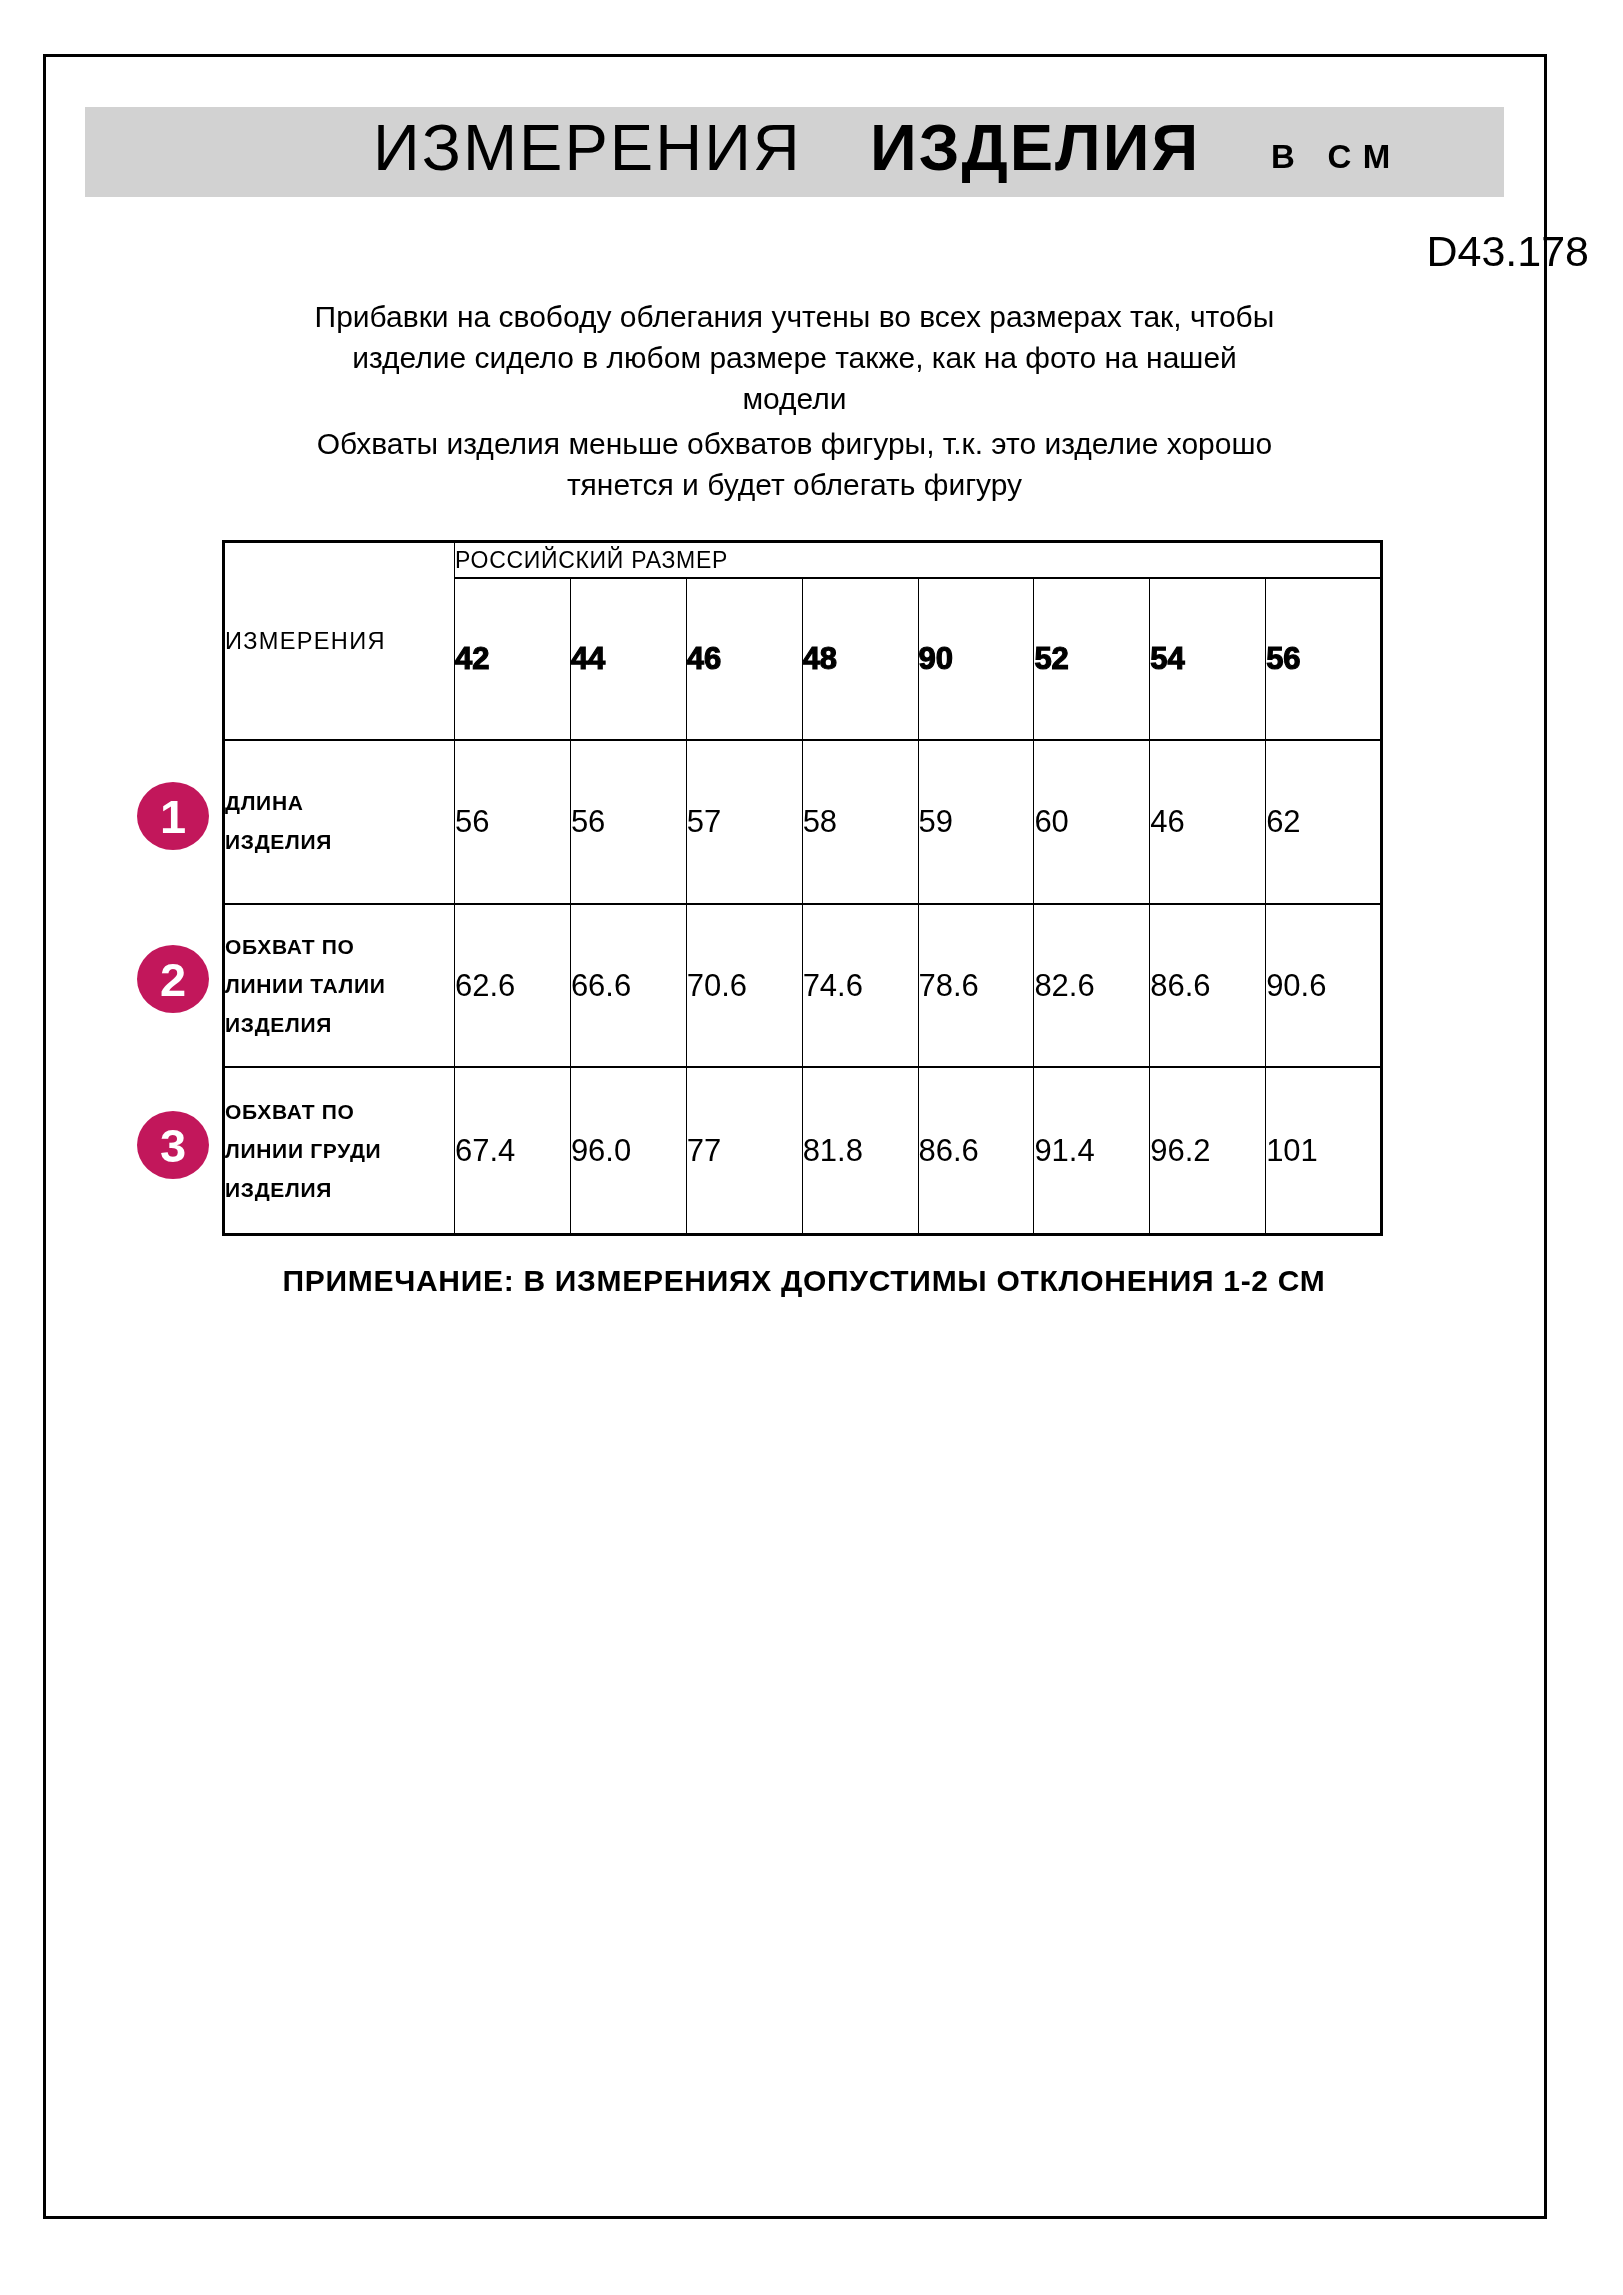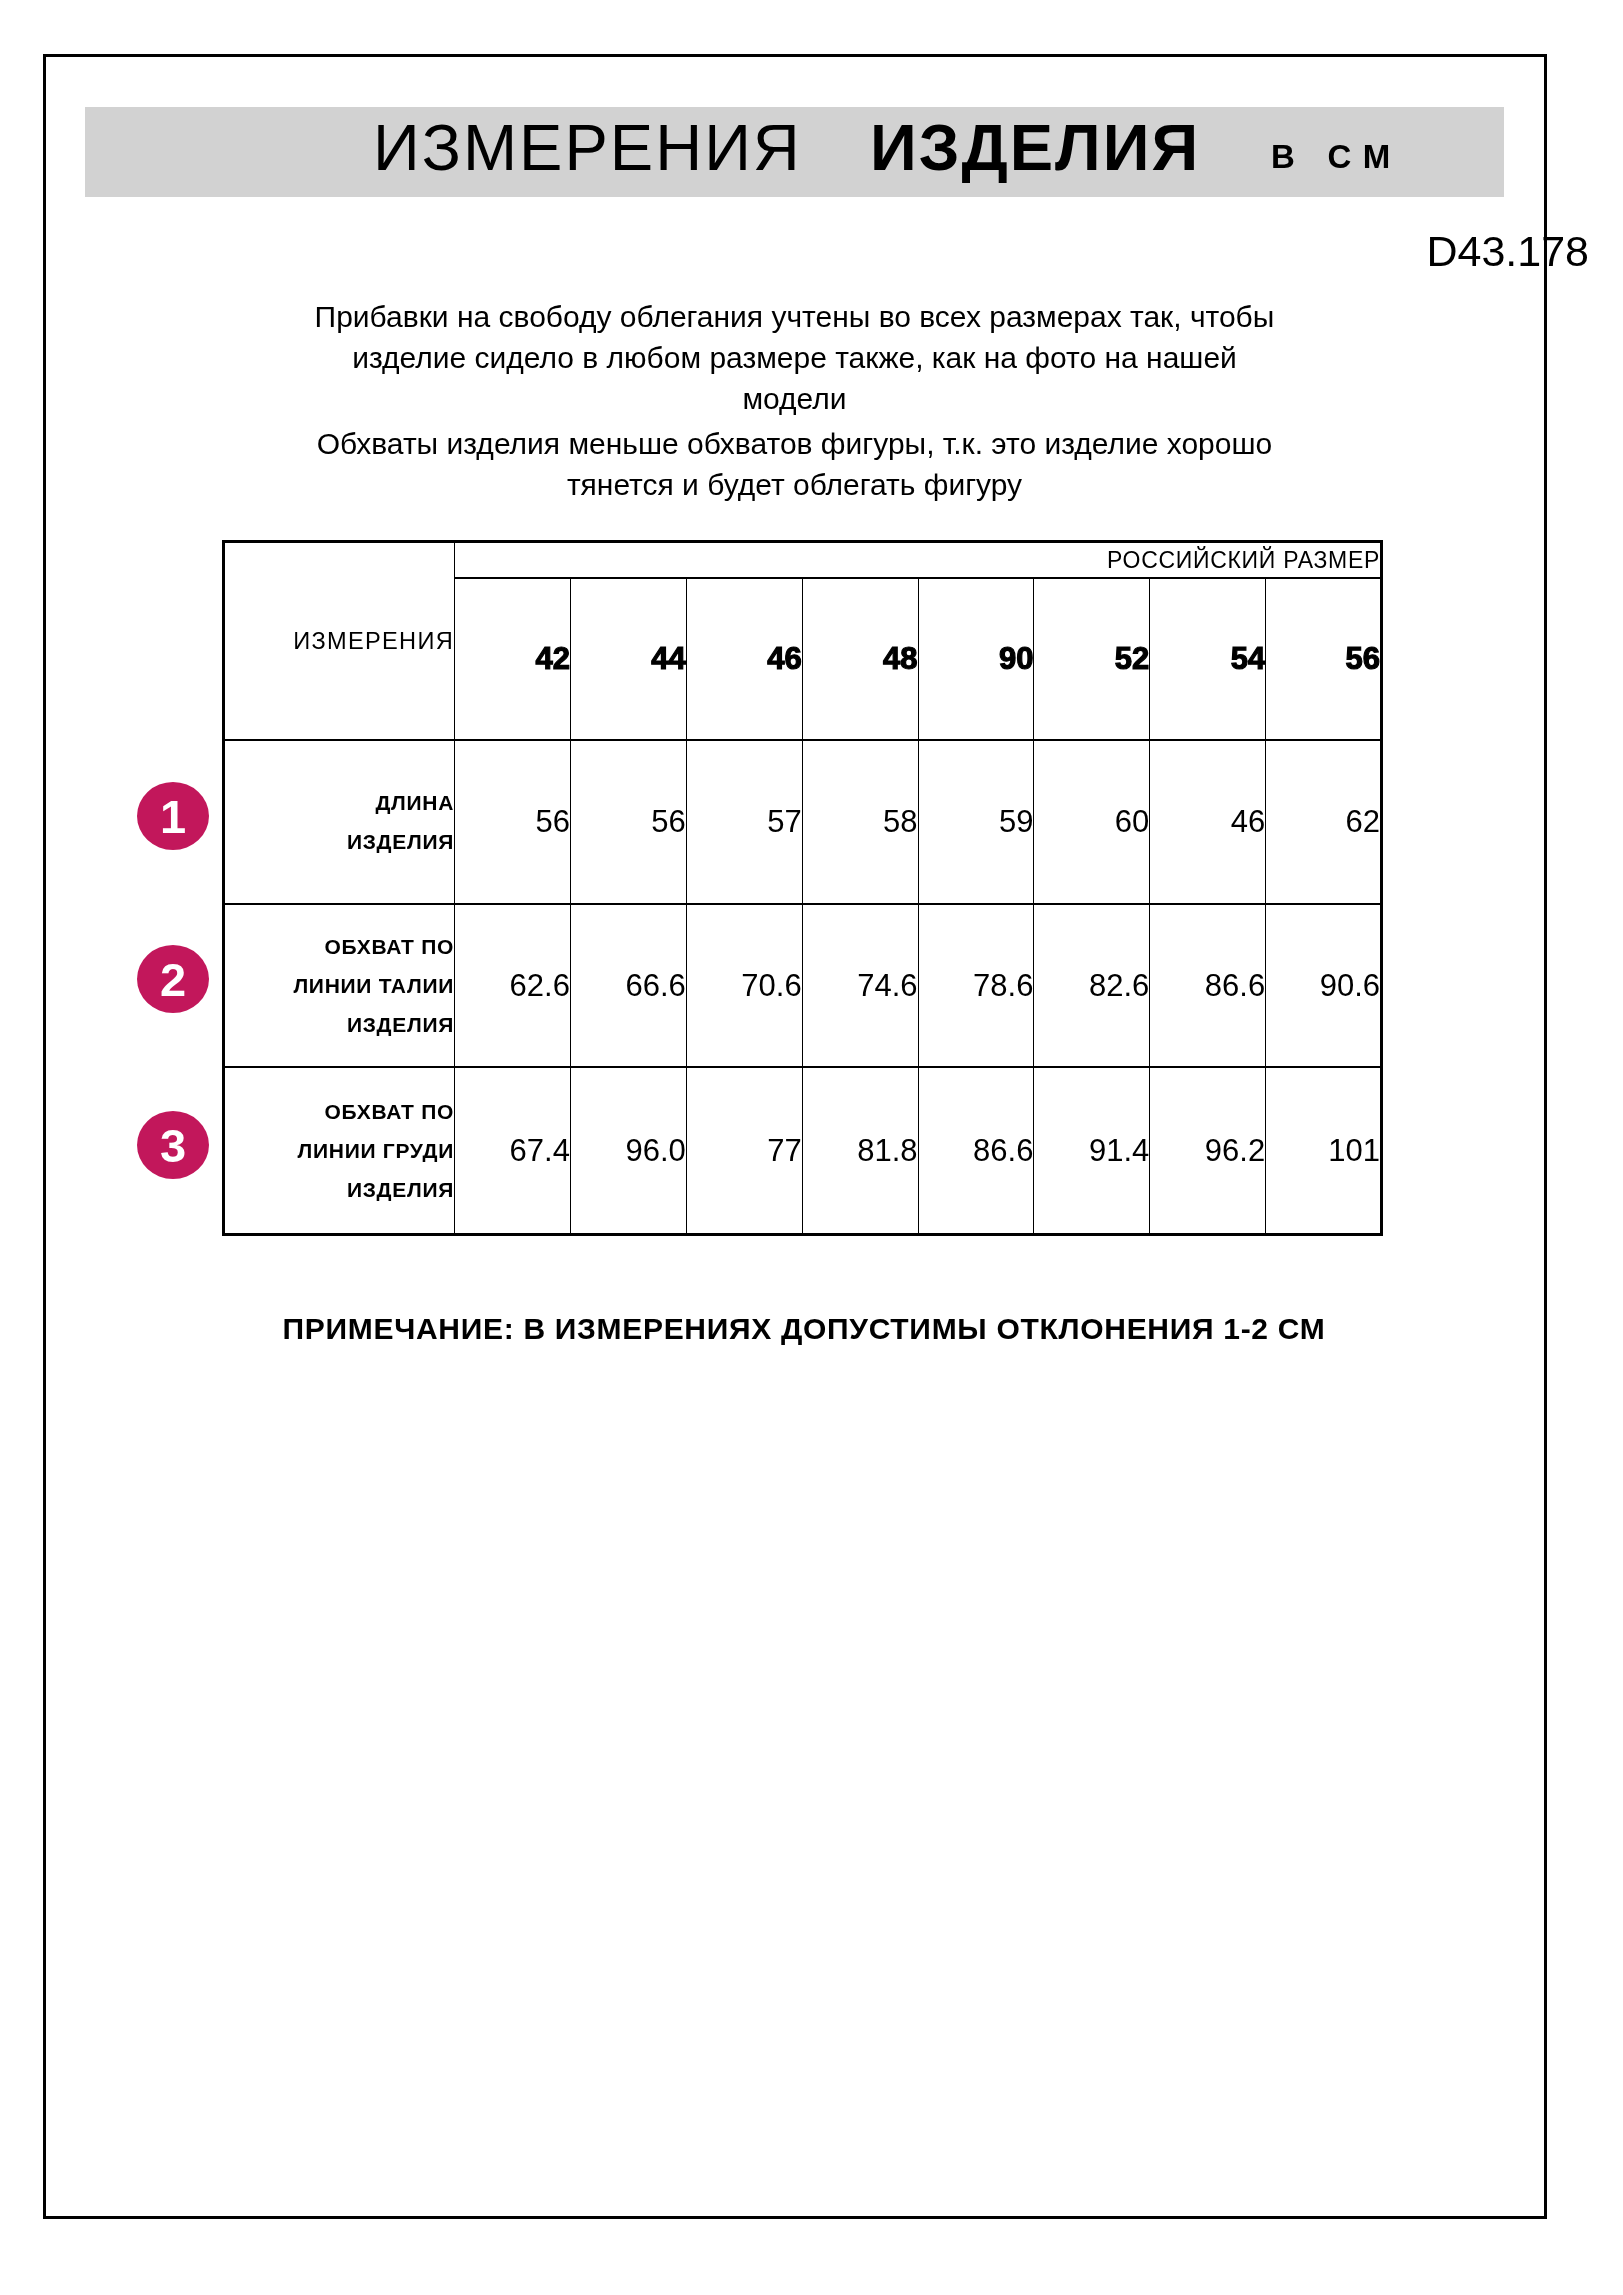--- a/index.html
+++ b/index.html
@@ -29,40 +29,40 @@
     font-size:30px;line-height:41px;white-space:pre-line;margin-top:19px;
   }
   .para1{top:277px;}
   .para2{top:404px;}
   table.size-table{
     position:absolute;left:222px;top:540px;width:1161px;
     border-collapse:collapse;table-layout:fixed;border:3.9px solid #000;
   }
   .size-table td{
     border:1.3px solid #000;border-top-width:2.6px;border-bottom-width:2.6px;
-    text-align:right;vertical-align:middle;padding:0;overflow:hidden;margin-left:32px;
+    text-align:left;vertical-align:middle;padding:0;overflow:hidden;margin-left:32px;
   }
   .c-corner{font-size:23.6px;letter-spacing:1.3px;}
   .c-group{font-size:23px;letter-spacing:0.7px;height:34px;}
   .r-sizes td{height:160px;font-size:31px;font-weight:bold;-webkit-text-stroke:1.2px #000;}
   .r-data td{font-size:31px;}
   .r-data td.c-label{font-size:21px;line-height:39px;letter-spacing:0.7px;white-space:pre-line;font-weight:bold;-webkit-text-stroke:0;}
   .r-d1 td{height:162px;}
   .r-d2 td{height:161px;}
   .r-d3 td{height:165px;}
   .marker{
     position:absolute;left:137px;width:72px;height:68px;border-radius:50%;
     background:#C2175B;color:#fff;display:flex;align-items:center;justify-content:center;
     font-size:47px;font-weight:bold;line-height:1;
   }
   .m1{top:782px;}
   .m2{top:945px;}
   .m3{top:1111px;}
   .note{
-    position:absolute;left:140px;top:1312px;width:1328px;text-align:center;
+    position:absolute;left:140px;top:1264px;width:1328px;text-align:center;
     font-size:30px;font-weight:bold;letter-spacing:0.7px;line-height:1.1;
   }
 </style>
 </head>
 <body>
 
 <div class="frame"></div>
 
 <div class="band">
   <span class="t-measure">ИЗМЕРЕНИЯ</span>

